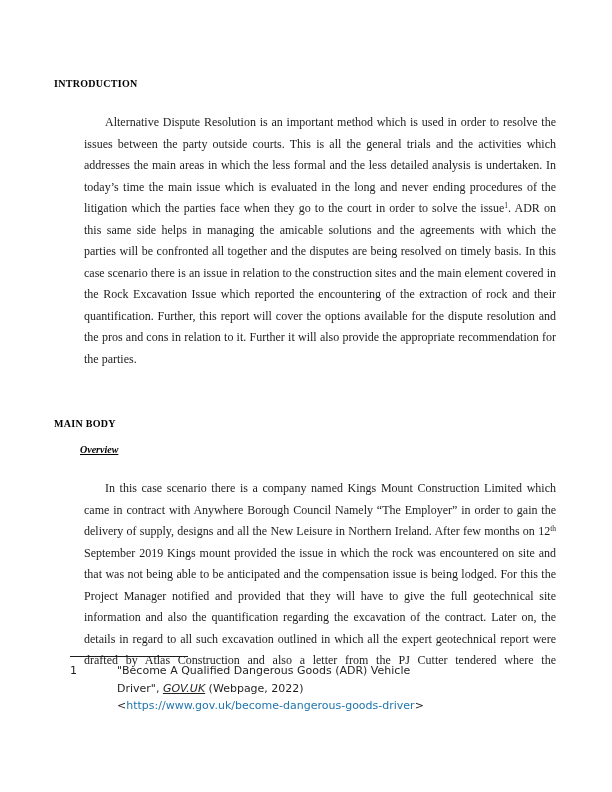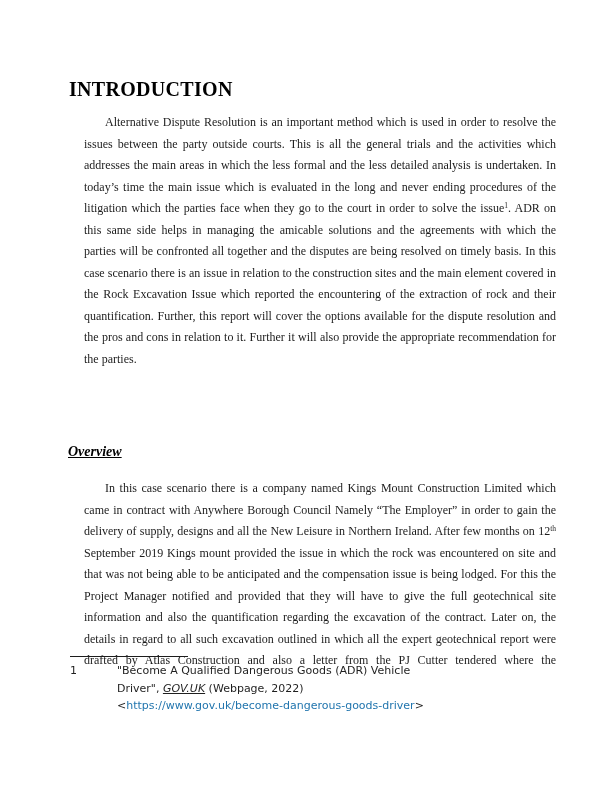--- a/index.html
+++ b/index.html
@@ -10,33 +10,33 @@
   .page {
     position: relative;
     width: 612px;
     height: 792px;
     background: var(--page-bg, #ffffff);
     font-family: "Liberation Serif", serif;
     overflow: hidden;
   }
   .section-heading {
     position: absolute;
-    left: 69px;
+    left: 54px;
     width: 472px;
     margin: 0;
-    font-size: 20px;
+    font-size: 10px;
     font-weight: bold;
     color: #000000;
     letter-spacing: 0.3px;
   }
   .sub-heading {
     position: absolute;
-    left: 68px;
+    left: 80px;
     margin: 0;
-    font-size: 14px;
+    font-size: 10px;
     font-weight: bold;
     font-style: italic;
     text-decoration: underline;
     color: #000000;
   }
   .body-para {
     position: absolute;
     left: 70px;
     width: 472px;
     margin: 14px;
@@ -89,20 +89,21 @@
 </style>
 </head>
 <body>
 
 <div class="page">
 
   <h1 class="section-heading" style="top:78px;">INTRODUCTION</h1>
 
   <p class="body-para" style="top:98px;"><span>Alternative Dispute Resolution is an important method which is used in order to resolve the issues between the party outside courts. This is all the general trials and the activities which addresses the main areas in which the less formal and the less detailed analysis is undertaken. In today’s time the main issue which is evaluated in the long and never ending procedures of the litigation which the parties face when they go to the court in order to solve the issue</span><sup class="fn-ref">1</sup><span>. ADR on this same side helps in managing the amicable solutions and the agreements with which the parties will be confronted all together and the disputes are being resolved on timely basis. In this case scenario there is an issue in relation to the construction sites and the main element covered in the Rock Excavation Issue which reported the encountering of the extraction of rock and their quantification. Further, this report will cover the options available for the dispute resolution and the pros and cons in relation to it. Further it will also provide the appropriate recommendation for the parties.</span></p>
 
+  <h1 class="section-heading" style="top:418px;">MAIN BODY</h1>
 
   <h2 class="sub-heading" style="top:444px;">Overview</h2>
 
   <p class="body-para justify-last" style="top:464px;"><span>In this case scenario there is a company named Kings Mount Construction Limited which came in contract with Anywhere Borough Council Namely “The Employer” in order to gain the delivery of supply, designs and all the New Leisure in Northern Ireland. After few months on 12</span><sup class="date-sup">th</sup><span> September 2019 Kings mount provided the issue in which the rock was encountered on site and that was not being able to be anticipated and the compensation issue is being lodged. For this the Project Manager notified and provided that they will have to give the full geotechnical site information and also the quantification regarding the excavation of the contract. Later on, the details in regard to all such excavation outlined in which all the expert geotechnical report were drafted by Atlas Construction and also a letter from the PJ Cutter tendered where the</span></p>
 
   <div class="footnote-sep" style="top:656px;"></div>
 
   <div class="footnote" style="top:662px;">
     <div class="fn-num">1</div>
     <div class="fn-text"><span>"Become A Qualified Dangerous Goods (ADR) Vehicle Driver", </span><span class="fn-source">GOV.UK</span><span> (Webpage, 2022) &lt;</span><span class="fn-link">https://www.gov.uk/become-dangerous-goods-driver</span><span>&gt;</span></div>

